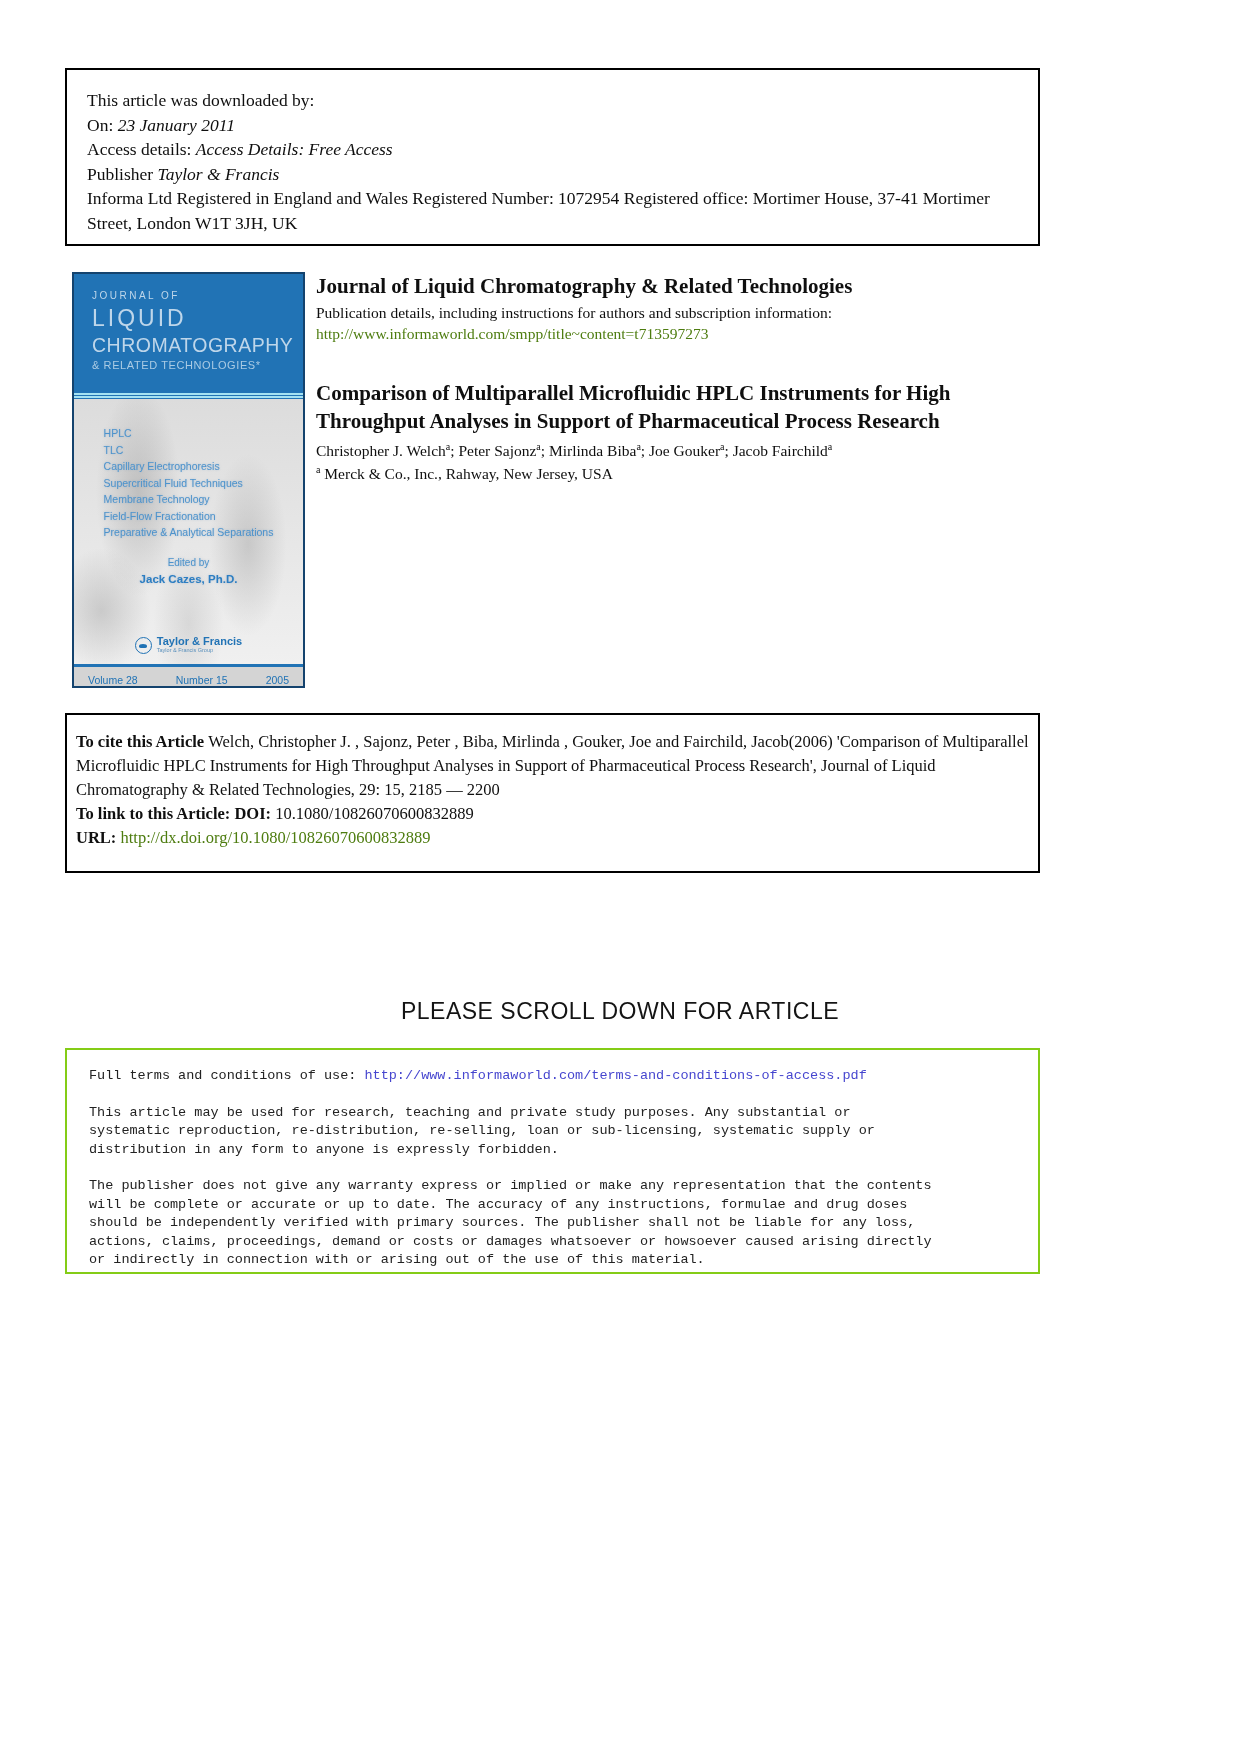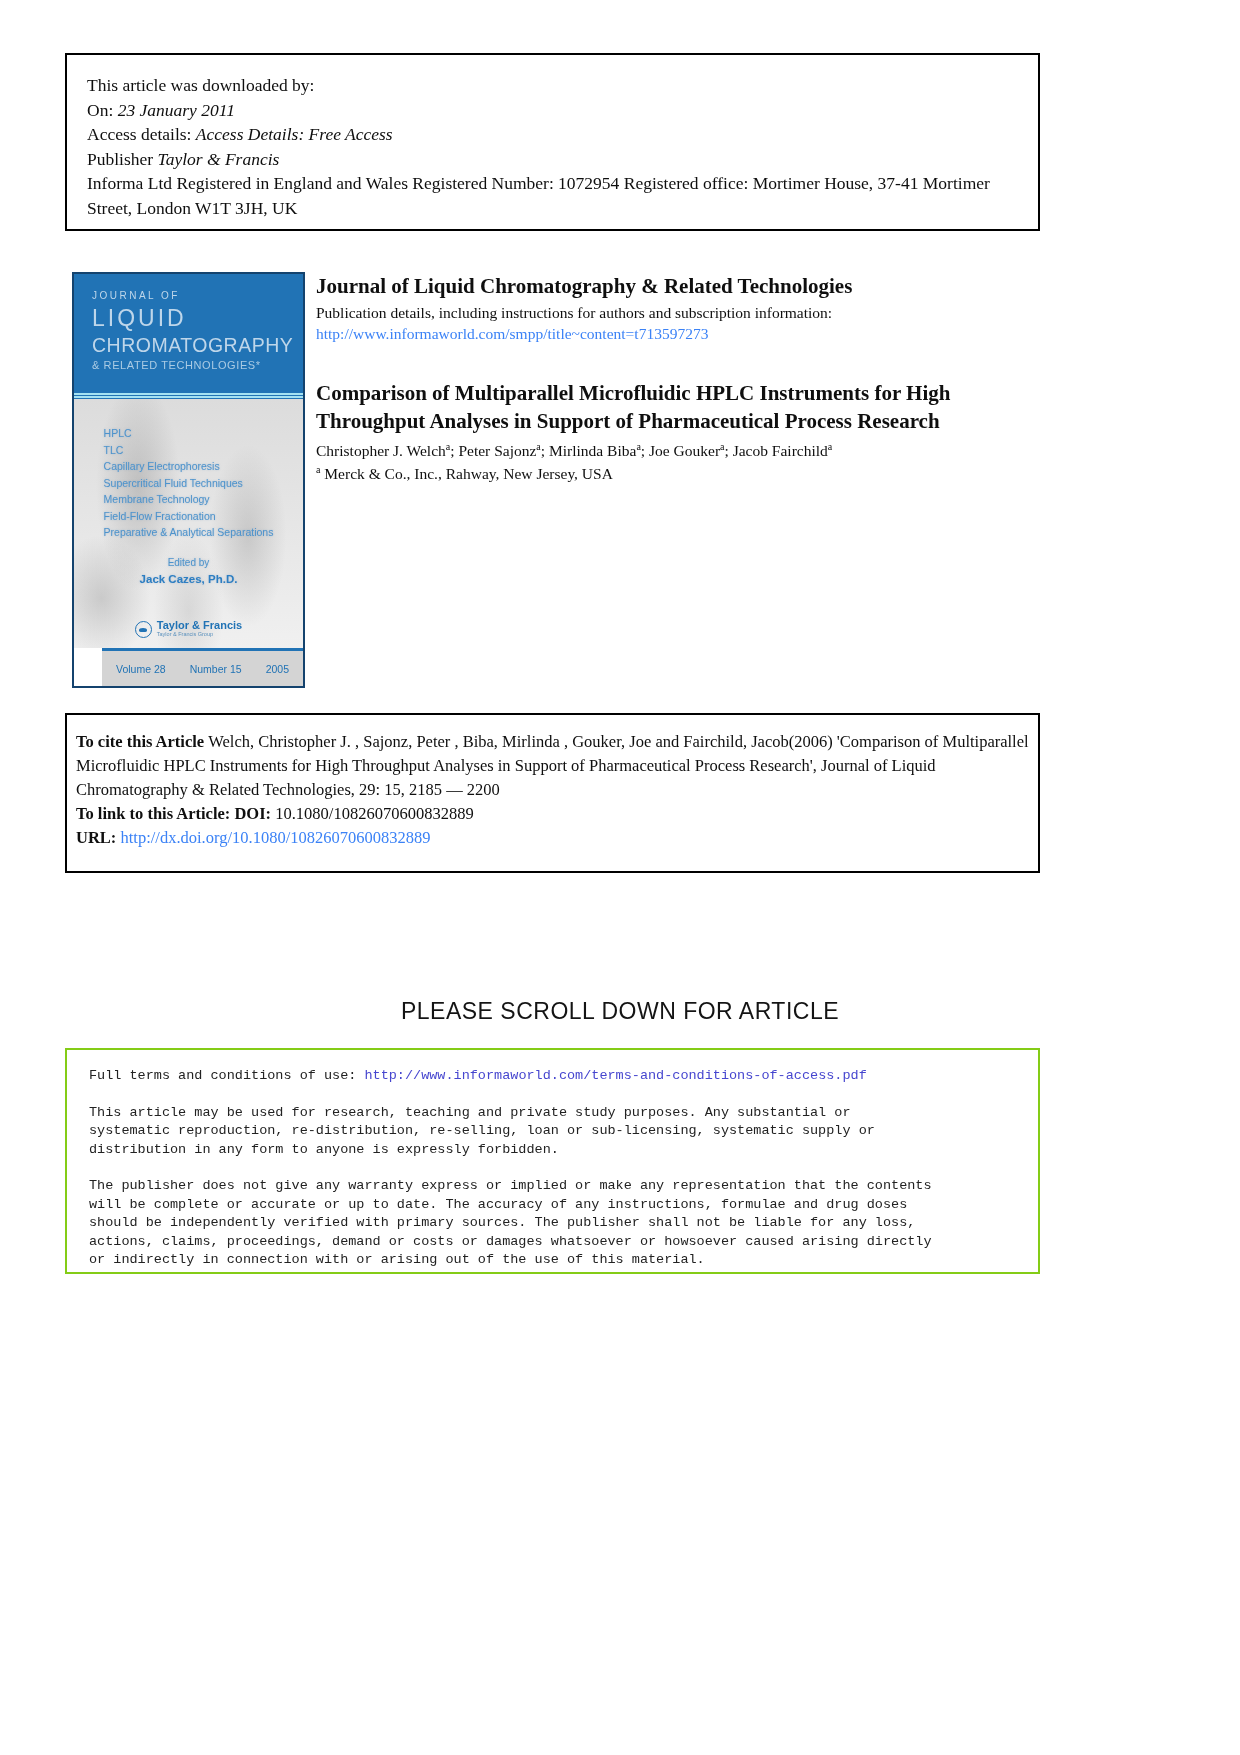--- a/index.html
+++ b/index.html
@@ -10,21 +10,21 @@
     height: 1755px;
     background: #ffffff;
     font-family: "Liberation Serif", serif;
     color: #0f0f0f;
     overflow: hidden;
   }
 
   
   .download-box {
     position: absolute;
-    left: 65px; top: 53px;
+    left: 65px; top: 68px;
     width: 975px; height: 178px;
     border: 2px solid #000;
     padding: 18px 20px;
     font-size: 17.5px;
     line-height: 24.5px;
   }
   .italic { font-style: italic; }
 
   
   .cover {
@@ -92,40 +92,39 @@
     left: 3px; top: 6px;
     width: 8px; height: 4px;
     background: #2173b5;
     border-radius: 50% 50% 40% 40%;
   }
   .logo-texts { display: flex; flex-direction: column; align-items: flex-start; }
   .logo-name { font-size: 11px; color: #2173b5; font-weight: 600; line-height: 11px; }
   .logo-group { font-size: 5.5px; color: #5b91bd; line-height: 7px; }
   .cover-footer {
     border-top: 3px solid #2173b5;
-    height: 38px;
+    height: 22px;
     background: linear-gradient(#cwhite, #d8d8d8);
     background: #d4d4d4;
     display: flex;
-    align-items: center;
+    align-items: flex-end;
     justify-content: space-between;
     padding: 0 14px;
     font-size: 10.5px;
     color: #2173b5;
-    margin-left: 28px;
   }
 
   .journal-col {
     position: absolute;
     left: 316px; top: 274px;
     width: 724px;
   }
   .journal-title { font-size: 21px; font-weight: 700; line-height: 25px; }
   .pub-details { font-size: 15.5px; line-height: 21px; margin-top: 3px; }
-  a.link { color: #3b82f6; text-decoration: none; cursor: pointer; }
+  a.link { color: #4d7c0f; text-decoration: none; cursor: pointer; }
   .journal-url { font-size: 15.5px; line-height: 22px; }
 
   .article-block { margin-top: 34px; }
   .article-title {
     font-size: 21px;
     font-weight: 700;
     line-height: 28px;
     width: 700px;
   }
   .authors { font-size: 15.5px; line-height: 21px; margin-top: 5px; }

